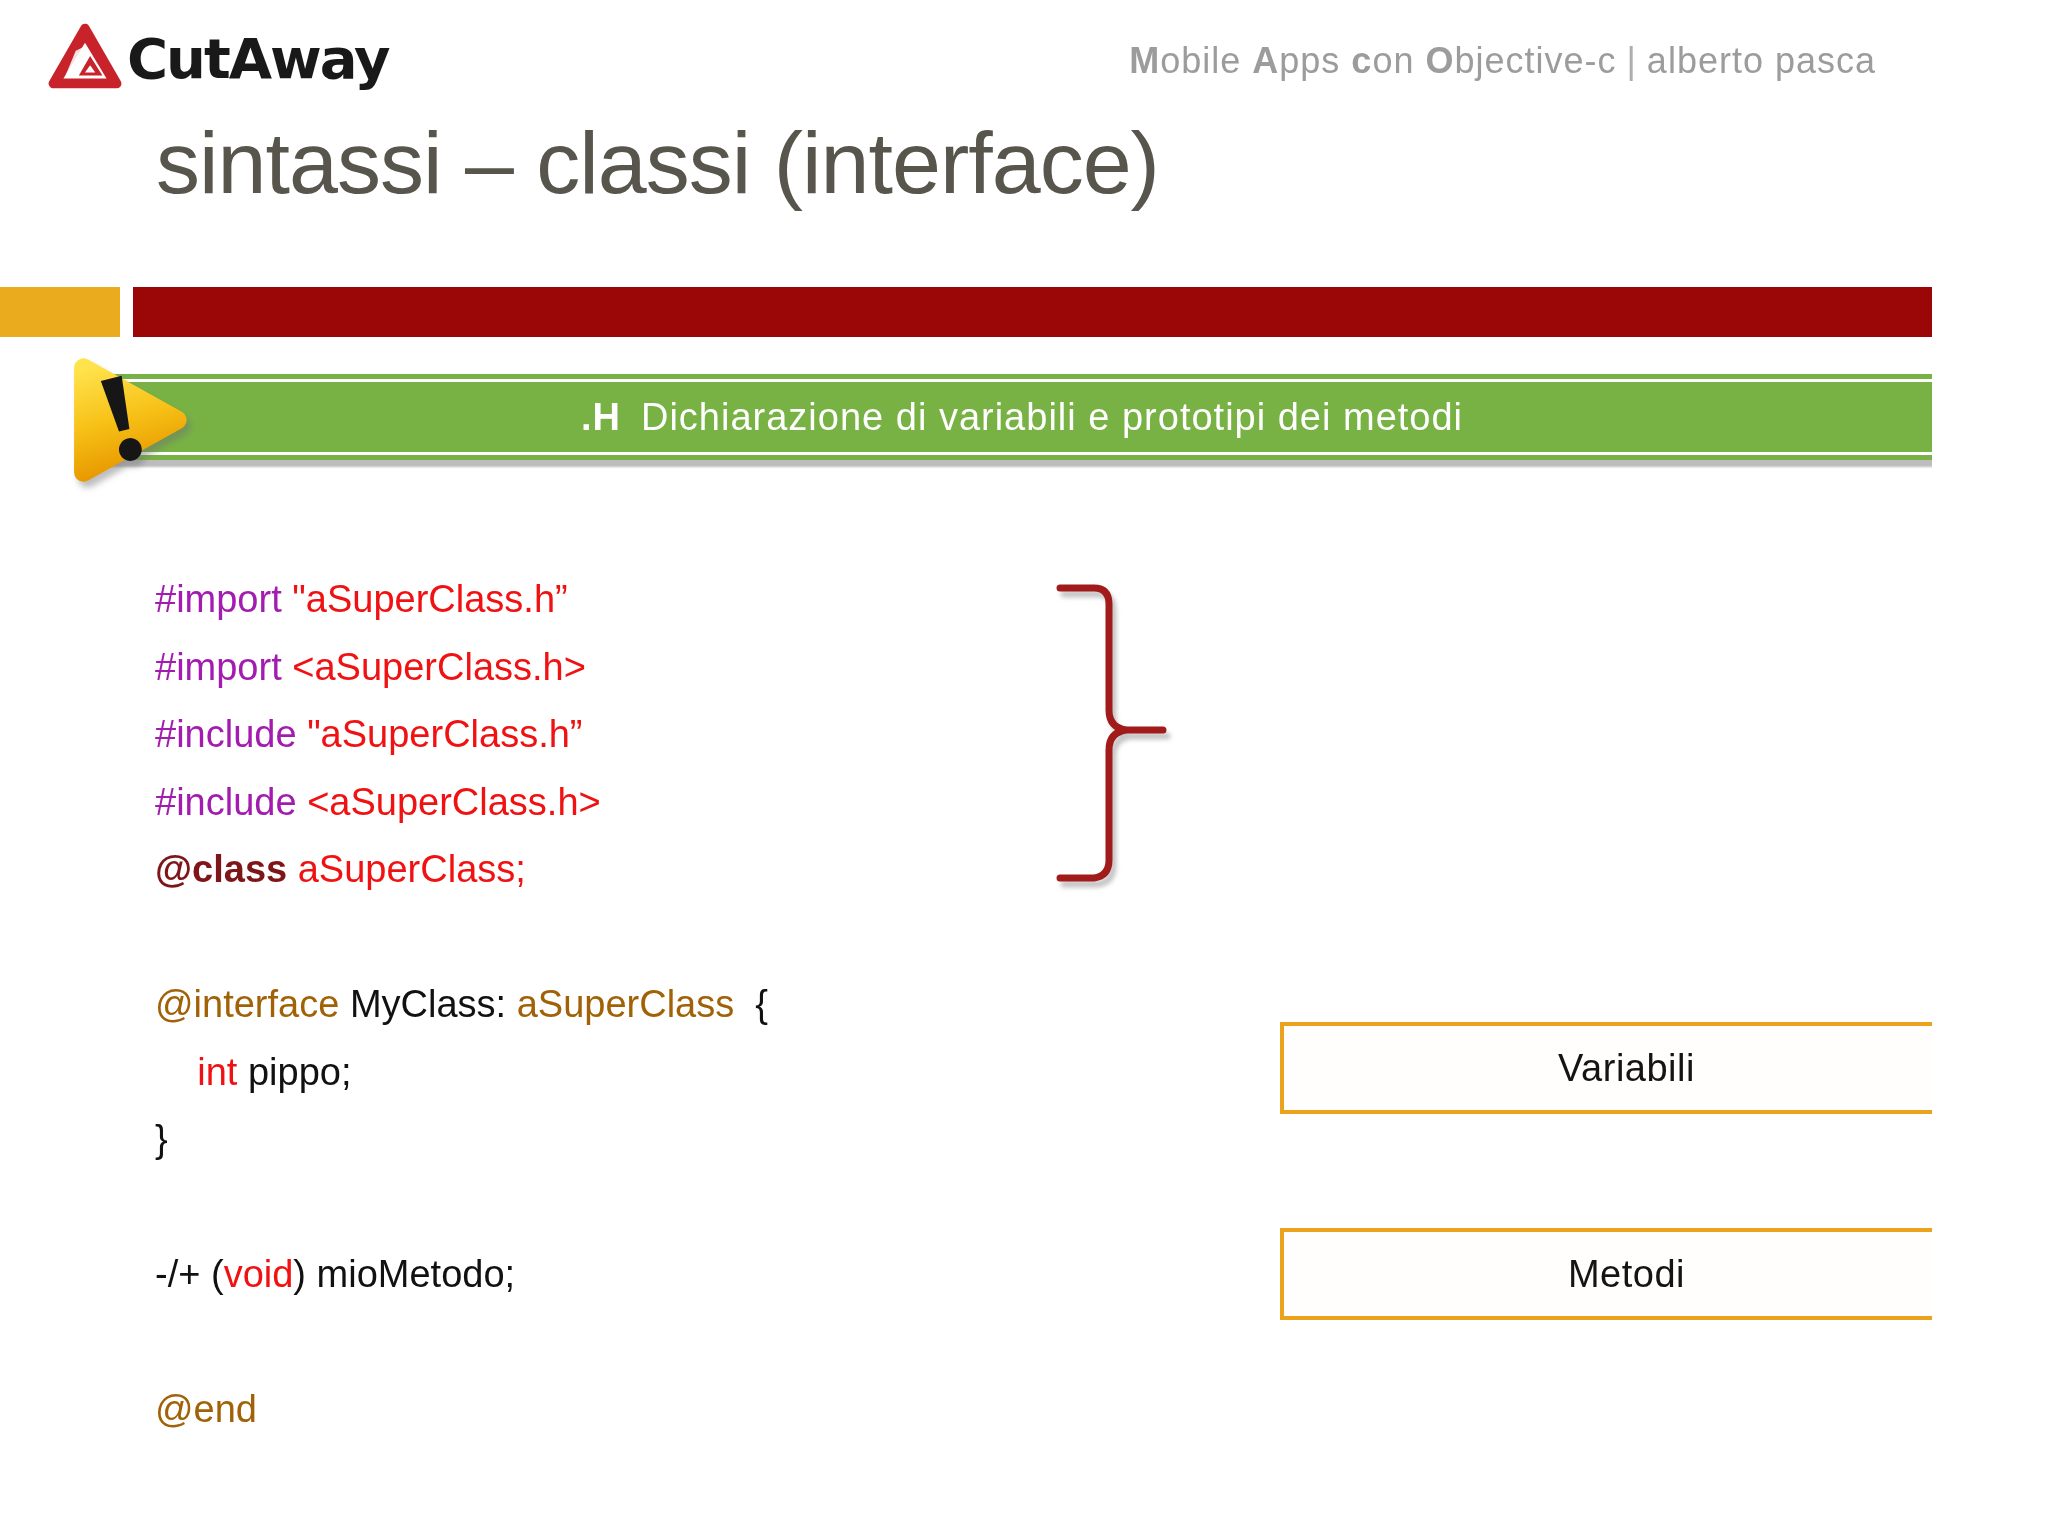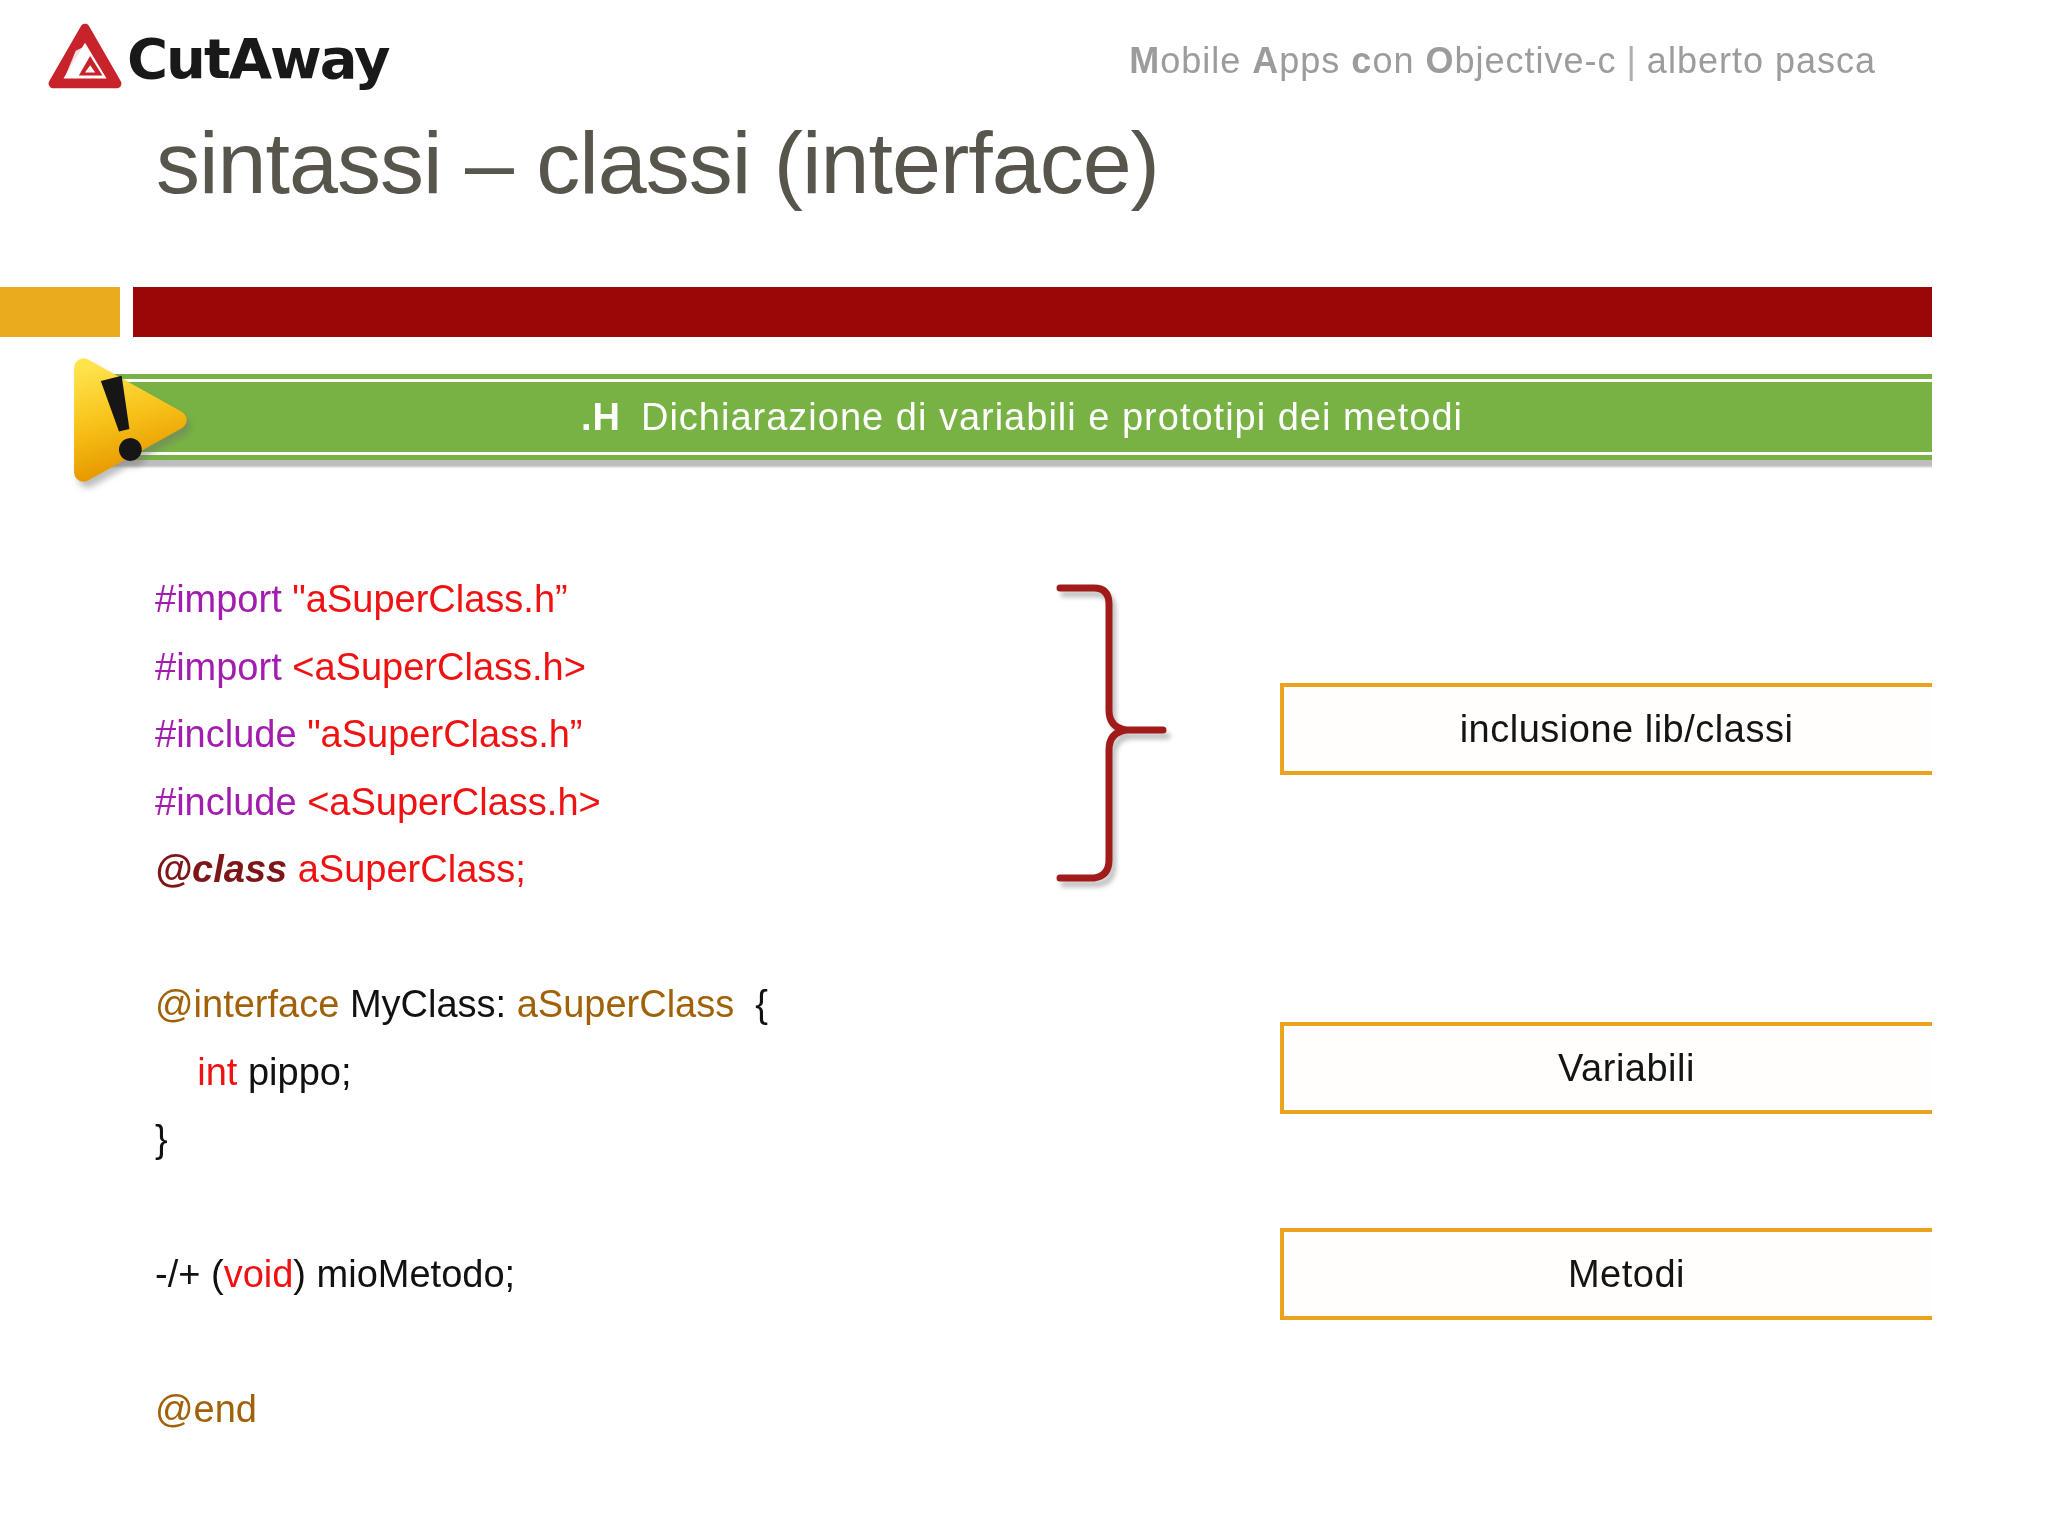--- a/index.html
+++ b/index.html
@@ -43,21 +43,21 @@
   .banner-line .pre{font-weight:700;margin-right:20px;}
   .alert-icon{position:absolute;left:62px;top:350px;width:134px;height:140px;
     filter:drop-shadow(4px 6px 3px rgba(110,110,110,0.45));}
   
   .code{
     position:absolute;left:155px;top:566px;font-size:38px;line-height:67.5px;
     white-space:pre;color:#111;
   }
   .code-line{height:67.5px;}
   .c-maroon{color:#a21caf;margin-top:30px;}
-  .c-maroon-b{color:#7E1518;font-weight:700;font-style:italic;}
+  .c-maroon-b{color:#7E1518;font-weight:700;}
   .c-red{color:#F01212;}
   .c-purple{color:#a16207;}
   .c-black{color:#111111;}
   
   .brace{position:absolute;left:1046px;top:578px;width:170px;height:312px;
     filter:drop-shadow(4px 6px 2px rgba(150,150,150,0.55));}
   
   .lbox{
     position:absolute;left:1280px;width:685px;height:84px;border:4px solid #EBA21D;
     background:#fffefc;display:flex;align-items:center;justify-content:center;
@@ -110,17 +110,16 @@
     </g>
   </svg>
 
   <div class="code"><div class="code-line"><span class="c-maroon">#import </span><span class="c-red">"aSuperClass.h”</span></div><div class="code-line"><span class="c-maroon">#import </span><span class="c-red">&lt;aSuperClass.h&gt;</span></div><div class="code-line"><span class="c-maroon">#include </span><span class="c-red">"aSuperClass.h”</span></div><div class="code-line"><span class="c-maroon">#include </span><span class="c-red">&lt;aSuperClass.h&gt;</span></div><div class="code-line"><span class="c-maroon-b">@class </span><span class="c-red">aSuperClass;</span></div><div class="code-line">&nbsp;</div><div class="code-line"><span class="c-purple">@interface </span><span class="c-black">MyClass: </span><span class="c-purple">aSuperClass</span><span class="c-black">  {</span></div><div class="code-line"><span class="c-black">    </span><span class="c-red">int </span><span class="c-black">pippo;</span></div><div class="code-line"><span class="c-black">}</span></div><div class="code-line">&nbsp;</div><div class="code-line"><span class="c-black">-/+ (</span><span class="c-red">void</span><span class="c-black">) mioMetodo;</span></div><div class="code-line">&nbsp;</div><div class="code-line"><span class="c-purple">@end</span></div></div>
 
   <svg class="brace" viewBox="0 0 170 312">
     <path d="M 14,10 L 48,10 Q 63,10 63,26 L 63,132 Q 63,150 81,152 L 117,152
              M 81,152 Q 63,154 63,172 L 63,282 Q 63,298 48,300 L 14,300" fill="none" stroke="#A21B1B" stroke-width="7" stroke-linecap="round"></path>
   </svg>
 
-  <div class="lbox lbox1">inclusione lib/classi</div>
   <div class="lbox lbox3">Metodi</div>
   <div class="lbox lbox2">Variabili</div>
 
 </div>
 
 </body></html>

